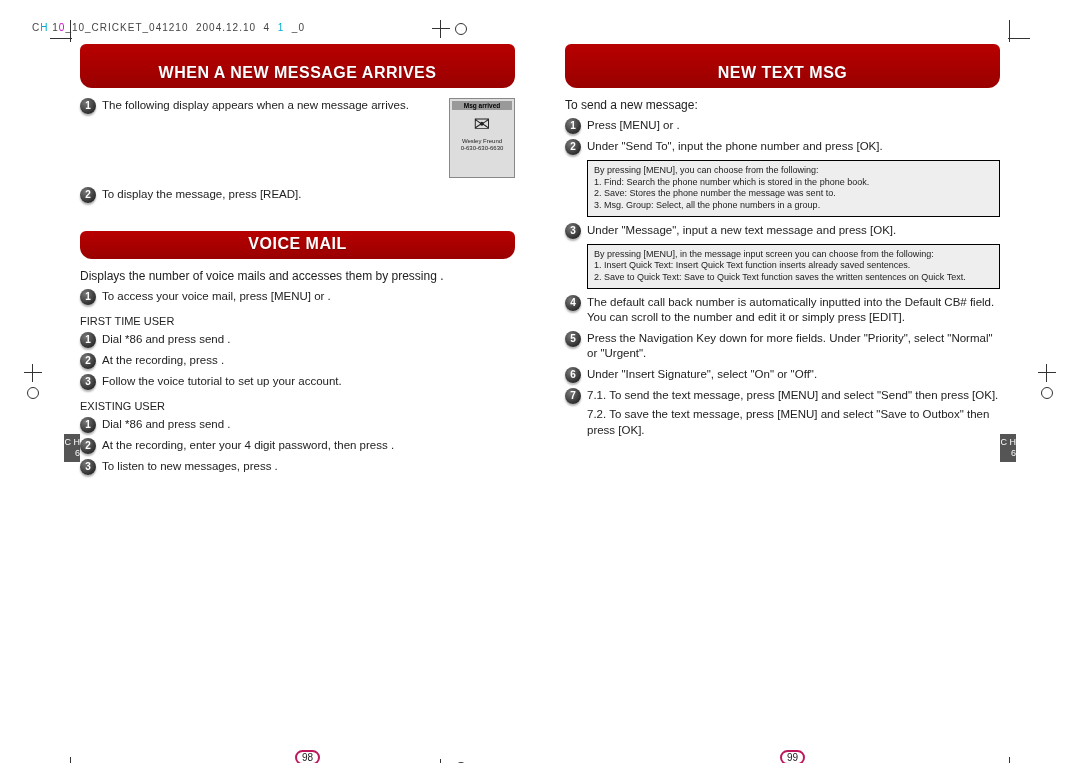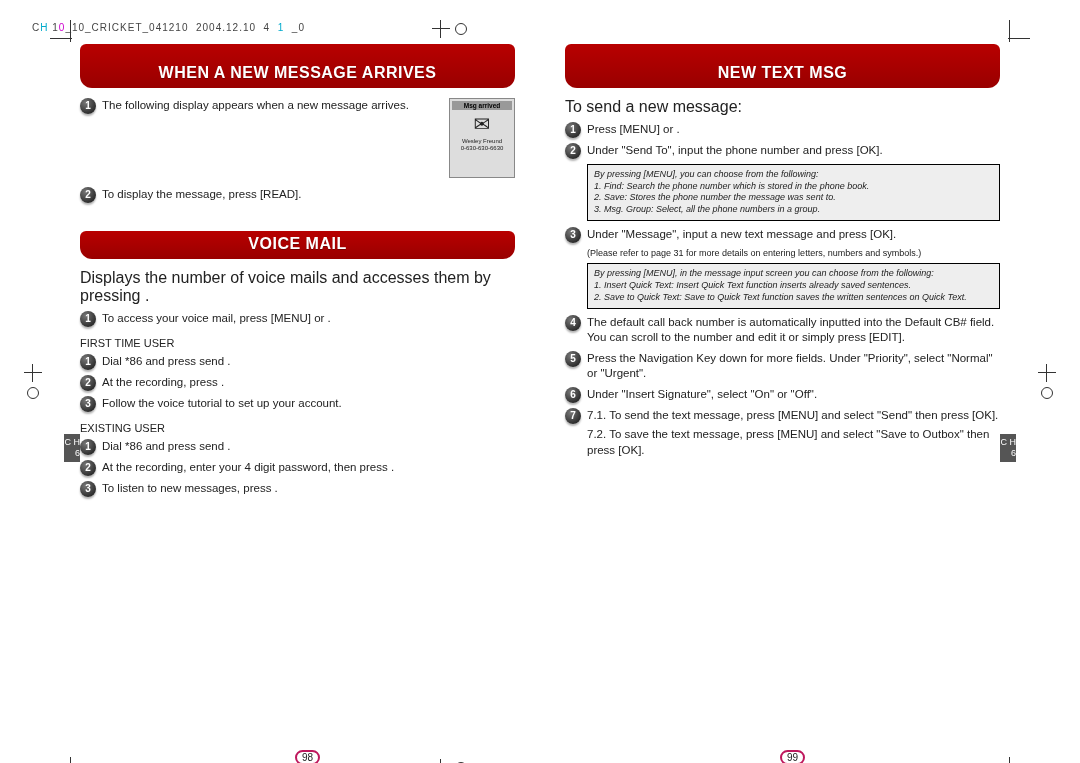--- a/index.html
+++ b/index.html
@@ -14,29 +14,29 @@
   .reg::before{left:8px;top:0;width:1px;height:18px;}
   .reg::after{top:8px;left:0;height:1px;width:18px;}
   .reg.circ::before{border:1px solid #333;border-radius:50%;width:10px;height:10px;left:3px;top:3px;background:none;}
   .reg.circ::after{display:none;}
   .spread{position:absolute;top:28px;left:70px;right:70px;bottom:18px;display:flex;gap:30px;}
   .leaf{flex:1;position:relative;padding:0 10px;}
   .section-hdr{background:linear-gradient(#b80000,#990000);color:#fff;font-weight:bold;text-align:center;
     border-radius:6px 6px 12px 12px;font-size:16px;letter-spacing:.5px;padding:20px 0 6px;margin:0 0 10px;
     text-shadow:0 1px 0 rgba(0,0,0,.3);}
   .section-hdr.voice{margin-top:28px;padding-top:4px;}
-  .intro{font-size:16px;margin:3px 0 6px;}
+  .intro{font-size:12px;margin:3px 0 6px;}
   .subhead{font-weight:normal;font-size:11px;margin:10px 0 4px;}
   .step{display:flex;gap:6px;margin:5px 0;font-size:11.5px;line-height:1.35;}
   .step .num{flex:0 0 16px;height:16px;border-radius:50%;background:radial-gradient(circle at 35% 30%,#777,#111);
     color:#fff;font-size:10px;font-weight:bold;display:flex;align-items:center;justify-content:center;
     box-shadow:0 2px 2px rgba(0,0,0,.3);}
   .step .txt{flex:1;}
   .note{font-size:9px;margin:2px 0 2px 22px;line-height:1.3;}
-  .box{border:1px solid #000;background:#eee;font-size:9px;padding:4px 6px;margin:4px 0 6px 22px;line-height:1.3;font-style:italic;}
+  .box{border:1px solid #000;background:#eee;font-size:9px;padding:4px 6px;margin:4px 0 6px 22px;line-height:1.3;}
   .phone-img{float:right;width:66px;height:80px;border:1px solid #888;background:#ddd;margin:0 0 4px 6px;
     font-size:7px;padding:2px;box-sizing:border-box;text-align:center;line-height:1.1;}
   .phone-img .bar{background:#999;color:#000;font-weight:bold;font-size:6.5px;padding:1px 0;margin-bottom:2px;}
   .phone-img .env{font-size:20px;line-height:1;margin:4px 0;}
   .phone-img .small{font-size:6px;}
   .pg{position:absolute;bottom:-2px;width:100%;text-align:center;font-size:10px;}
   .pg span{border:2px solid #be185d;border-radius:10px;padding:0 5px;}
   .side-tab{position:absolute;top:418px;width:16px;background:#555;color:#fff;font-size:9px;text-align:right;
     padding:3px 0;line-height:1.2;}
   .side-tab.l{left:64px;}
@@ -158,21 +158,20 @@
         <div>By pressing        [MENU], you can choose from the following:</div>
         <div>1. Find: Search the phone number which is stored in the phone book.</div>
         <div>2. Save: Stores the phone number the message was sent to.</div>
         <div>3. Msg. Group: Select, all the phone numbers in a group.</div>
       </div>
 
       <div class="step">
           <div class="num">3</div>
           <div class="txt">Under "Message", input a new text message and press     [OK].</div>
         </div>
-      <div class="note">(Please refer to page 31 for more details on entering letters, numbers and symbols.)</div>
 
       <div class="box">
         <div>By pressing        [MENU], in the message input screen you can choose from the following:</div>
         <div>1. Insert Quick Text: Insert Quick Text function inserts already saved sentences.</div>
         <div>2. Save to Quick Text: Save to Quick Text function saves the written sentences on Quick Text.</div>
       </div>
 
       <div class="step">
           <div class="num">4</div>
           <div class="txt">The default call back number is automatically inputted into the Default CB# field. You can scroll to the number and edit it or simply press     [EDIT].</div>

